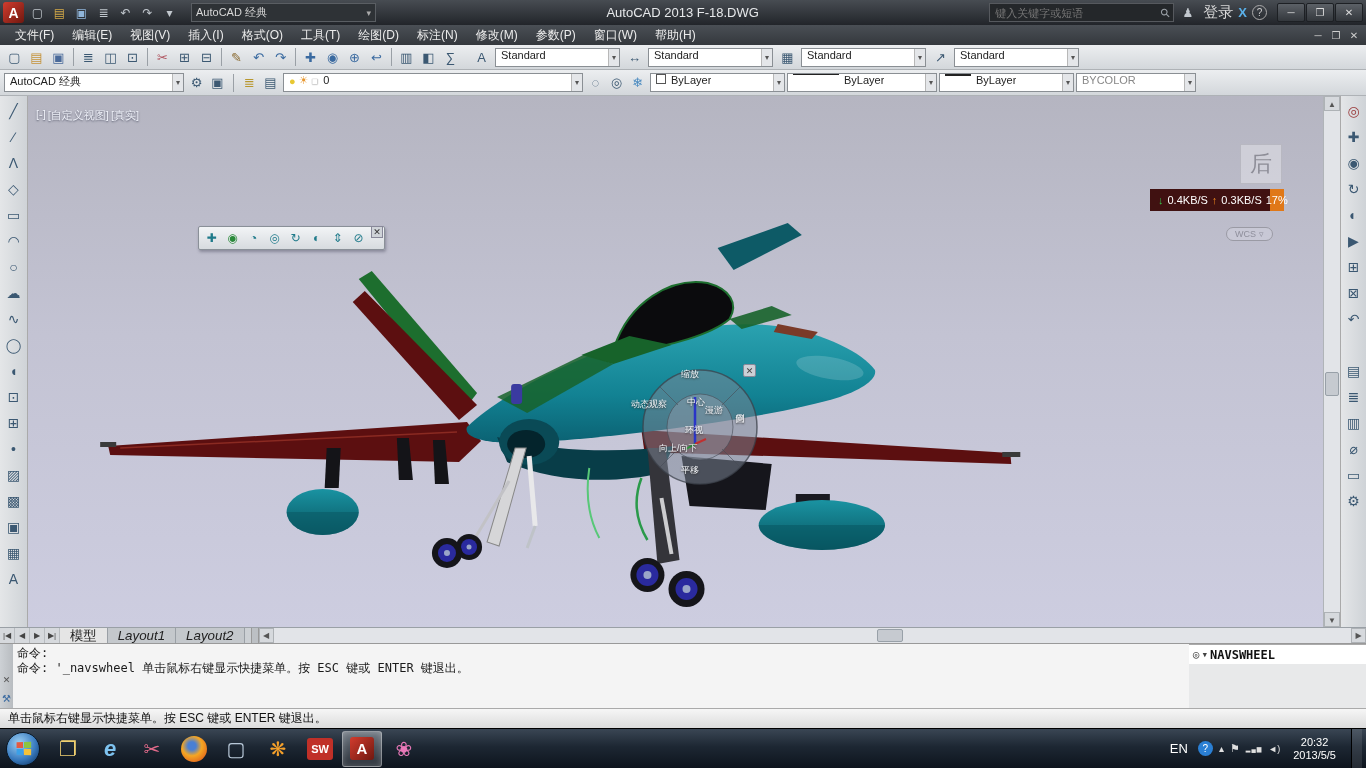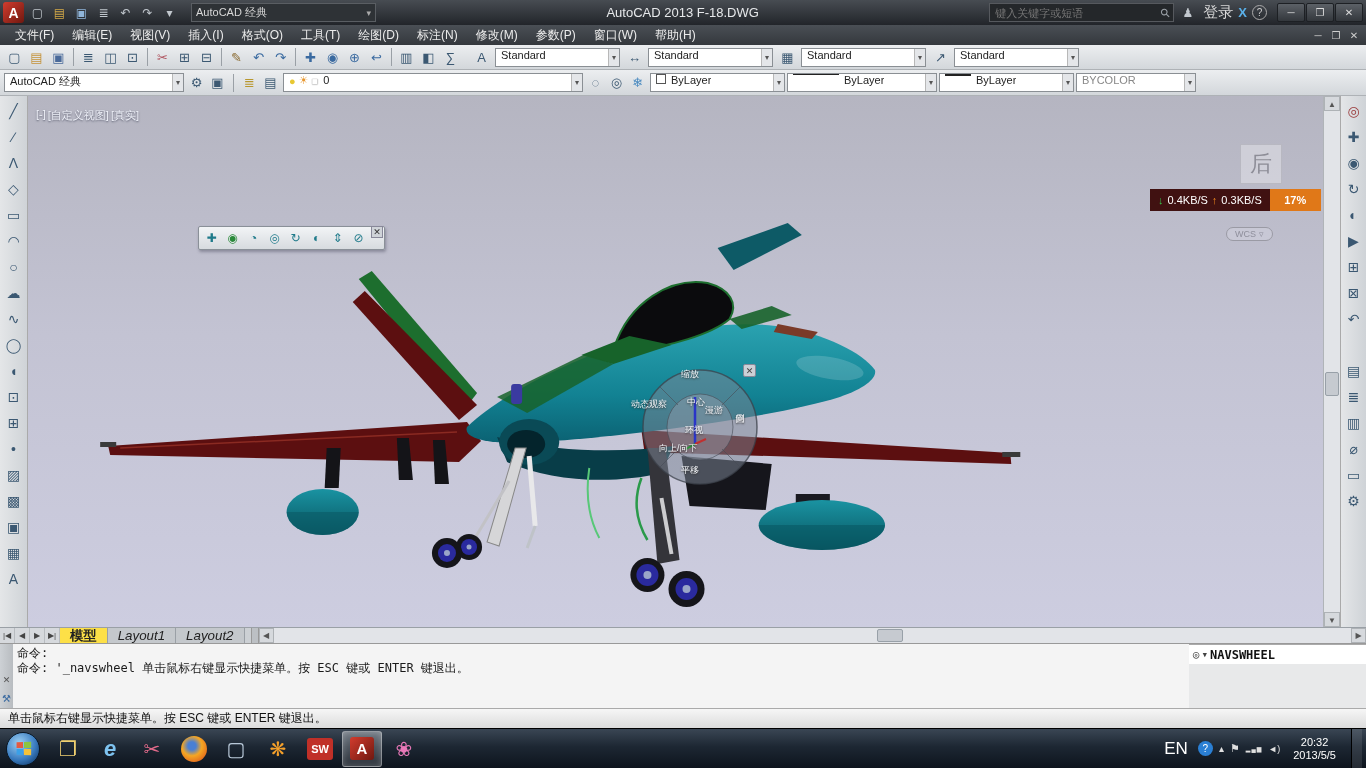--- a/index.html
+++ b/index.html
@@ -91,33 +91,33 @@
   .wcs-box{position:absolute;left:1198px;top:131px;border:1px solid #9a9aa4;border-radius:9px;
     padding:1px 8px;font-size:9px;color:#8f8f9c;background:rgba(235,235,242,.25);display:flex;gap:3px;align-items:center}
 
   .watermark{position:absolute;left:1212px;top:48px;width:42px;height:40px;background:rgba(225,225,232,.55);
     border:1px solid rgba(150,150,160,.4);color:#8d8d97;font-size:22px;display:flex;align-items:center;justify-content:center}
 
   
   .dl-widget{position:absolute;left:1150px;top:189px;height:22px;display:flex;z-index:50;font-size:11px;color:#fff}
   .dl-main{display:flex;align-items:center;gap:4px;background:var(--download-bg,#401111);padding:0 8px;height:22px}
   .dl-down{color:#35c24a;font-weight:bold}.dl-up{color:#f08a1e;font-weight:bold}
-  .dl-pct{width:51px;background:var(--accent-orange,#e07818);display:flex;align-items:center;justify-content:center;font-weight:bold}
+  .dl-pct{width:14px;background:var(--accent-orange,#e07818);display:flex;align-items:center;justify-content:center;font-weight:normal}
 
   
   .vscroll{width:17px;background:#e2e4e8;border-left:1px solid #b0b4b8;display:flex;flex-direction:column;flex:0 0 auto}
   .vs-arrow{height:15px;font-size:8px;color:#555;text-align:center;line-height:15px;background:#d6d9dd;border:1px solid #aeb2b6}
   .vs-track{flex:1;position:relative}
   .vs-thumb{position:absolute;top:52%;left:1px;right:1px;height:24px;background:#c6cad0;border:1px solid #98a0a8;border-radius:2px}
 
   
   .tabsrow{height:16px;background:#ccd0d4;border-top:1px solid #9aa0a6;display:flex;align-items:stretch;flex:0 0 auto;font-size:11px}
   .tab-nav{width:15px;font-size:8px;color:#444;border-right:1px solid #b8bcc0;background:#d6d9dd;line-height:15px;text-align:center}
   .tab{padding:0 10px;border-right:1px solid #9aa0a6;color:#222;display:flex;align-items:center;background:#c4c8cc;font-style:italic}
-  .tab.active{background:#fde047;font-weight:bold;font-style:normal}
+  .tab.active{background:#e5e5e5;font-weight:normal;font-style:normal}
   .h-splitter{width:8px;background:#bcc0c4;border-left:1px solid #999;border-right:1px solid #999;margin-left:6px}
   .h-arrow{width:15px;font-size:8px;color:#555;background:#d6d9dd;border:1px solid #aeb2b6;line-height:14px;text-align:center}
   .h-track{flex:1;position:relative;background:#e2e4e8}
   .h-thumb{position:absolute;left:56%;top:1px;bottom:1px;width:26px;background:#c6cad0;border:1px solid #98a0a8;border-radius:2px}
 
   
   .cmdarea{height:65px;background:#e8e9ea;border-top:1px solid #999;display:flex;flex:0 0 auto}
   .cmd-strip{width:13px;background:linear-gradient(90deg,#cdd1d5,#b8bcc0);display:flex;flex-direction:column;
     align-items:center;justify-content:flex-end;gap:8px;padding-bottom:4px}
   .cmd-main{flex:1;display:flex;flex-direction:row;font-family:"DejaVu Sans Mono","Liberation Mono",monospace}
@@ -139,21 +139,21 @@
   .win-flag{width:15px;height:13px;display:grid;grid-template-columns:1fr 1fr;grid-template-rows:1fr 1fr;gap:1px;
     transform:perspective(40px) rotateY(-14deg)}
   .win-flag i{display:block}
   .win-flag i:nth-child(1){background:#e45b42}.win-flag i:nth-child(2){background:#8cc63f}
   .win-flag i:nth-child(3){background:#3aa0e8}.win-flag i:nth-child(4){background:#f5c23a}
   .tb-apps{display:flex;align-items:center;gap:2px}
   .tb-app{width:40px;height:36px;display:flex;align-items:center;justify-content:center;border-radius:3px;font-size:18px}
   .tb-app.active{background:linear-gradient(rgba(255,255,255,.30),rgba(255,255,255,.12));
     border:1px solid rgba(255,255,255,.4);box-shadow:inset 0 0 6px rgba(255,255,255,.25)}
   .tray{margin-left:auto;display:flex;align-items:center;gap:7px;padding-right:4px;color:#f0f0f0;font-size:11px}
-  .tray-lang{font-size:17px;color:#fff;padding:2px 3px}
+  .tray-lang{font-size:13px;color:#fff;padding:2px 3px}
   .tray-icon{display:flex;align-items:center;justify-content:center}
   .clock{text-align:center;line-height:13px;font-size:11px;color:#fff;padding:0 6px}
   .show-desktop{width:11px;height:40px;background:rgba(255,255,255,.10);border-left:1px solid #000;margin-left:2px}
 </style>
 </head>
 <body>
 
 <div id="screen">
 
   <div class="titlebar">

